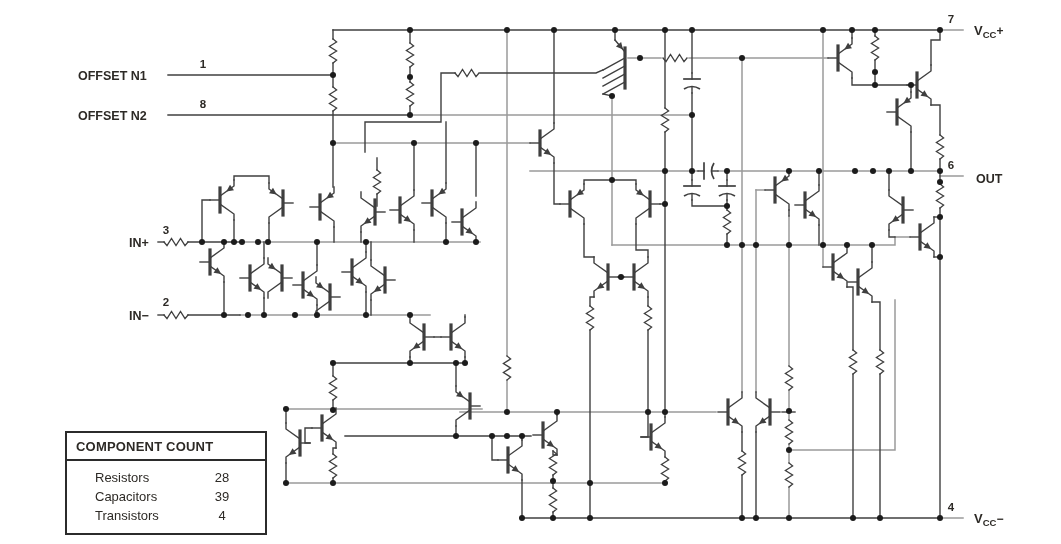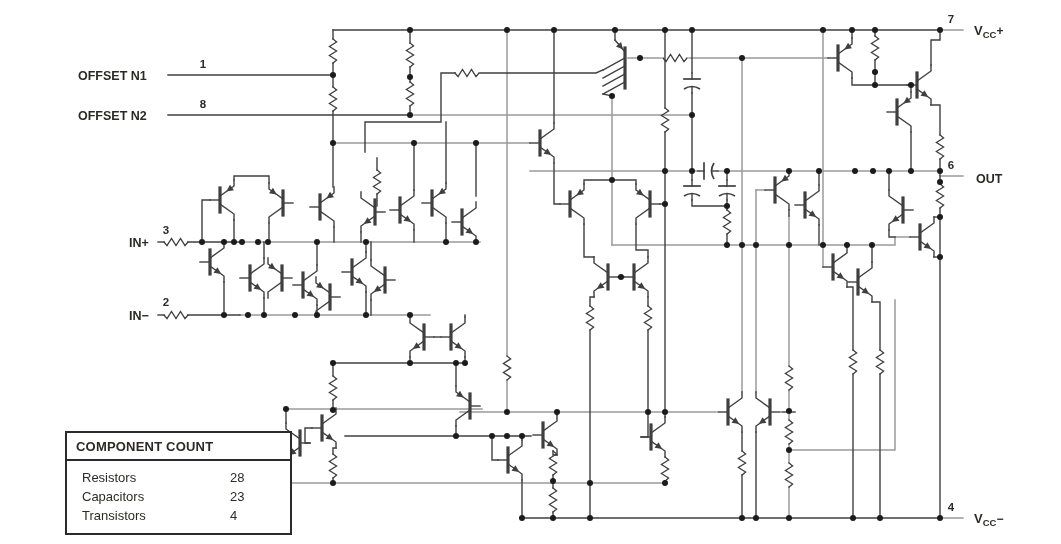--- a/index.html
+++ b/index.html
@@ -2,30 +2,30 @@
 <html><head>
 <meta charset="utf-8">
 <style>
   html,body{margin:0;padding:0;background:#ffffff;}
   .stage{
     position:relative;width:1061px;height:544px;background:#ffffff;
     font-family:"Liberation Sans", sans-serif;overflow:hidden;
   }
   svg{position:absolute;left:0;top:0;}
   .comp-table{
-    position:absolute;left:65px;top:431px;width:227px;
+    position:absolute;left:65px;top:431px;width:202px;
     border:2px solid #2b2b2b;background:#ffffff;box-sizing:border-box;
   }
   .comp-table .hd{
     font-weight:bold;font-size:13px;color:#2d2a26;letter-spacing:.2px;
     padding:6px 0 5px 9px;border-bottom:2px solid #2b2b2b;
   }
   .comp-table .bd{padding:7px 0 8px 0;}
-  .comp-table .row{display:flex;font-size:13px;line-height:19px;color:#2d2a26;padding-left:15px;}
-  .comp-table .val{margin-left:auto;width:34px;text-align:left;margin-right:26px;}
+  .comp-table .row{display:flex;font-size:13px;line-height:19px;color:#2d2a26;padding-left:28px;}
+  .comp-table .val{margin-left:auto;width:34px;text-align:center;margin-right:26px;}
   text{fill:#2d2a26;}
 </style>
 </head>
 <body>
 
 <div class="stage">
   <svg id="schem" width="1061" height="544" viewBox="0 0 1061 544">
       <g>
         <polyline points="940,30 963,30" fill="none" stroke="#9a9a9a" stroke-width="1.5" stroke-linecap="square"></polyline>
         <polyline points="940,176 963,176" fill="none" stroke="#9a9a9a" stroke-width="1.5" stroke-linecap="square"></polyline>
@@ -691,21 +691,21 @@
 
   <div class="comp-table">
     <div class="hd">COMPONENT COUNT</div>
     <div class="bd" id="table-body">
         <div class="row">
           <span>Resistors</span>
           <span class="val">28</span>
         </div>
         <div class="row">
           <span>Capacitors</span>
-          <span class="val">23</span>
+          <span class="val">39</span>
         </div>
         <div class="row">
           <span>Transistors</span>
           <span class="val">4</span>
         </div>
       </div>
   </div>
 </div>
 
 </body></html>

